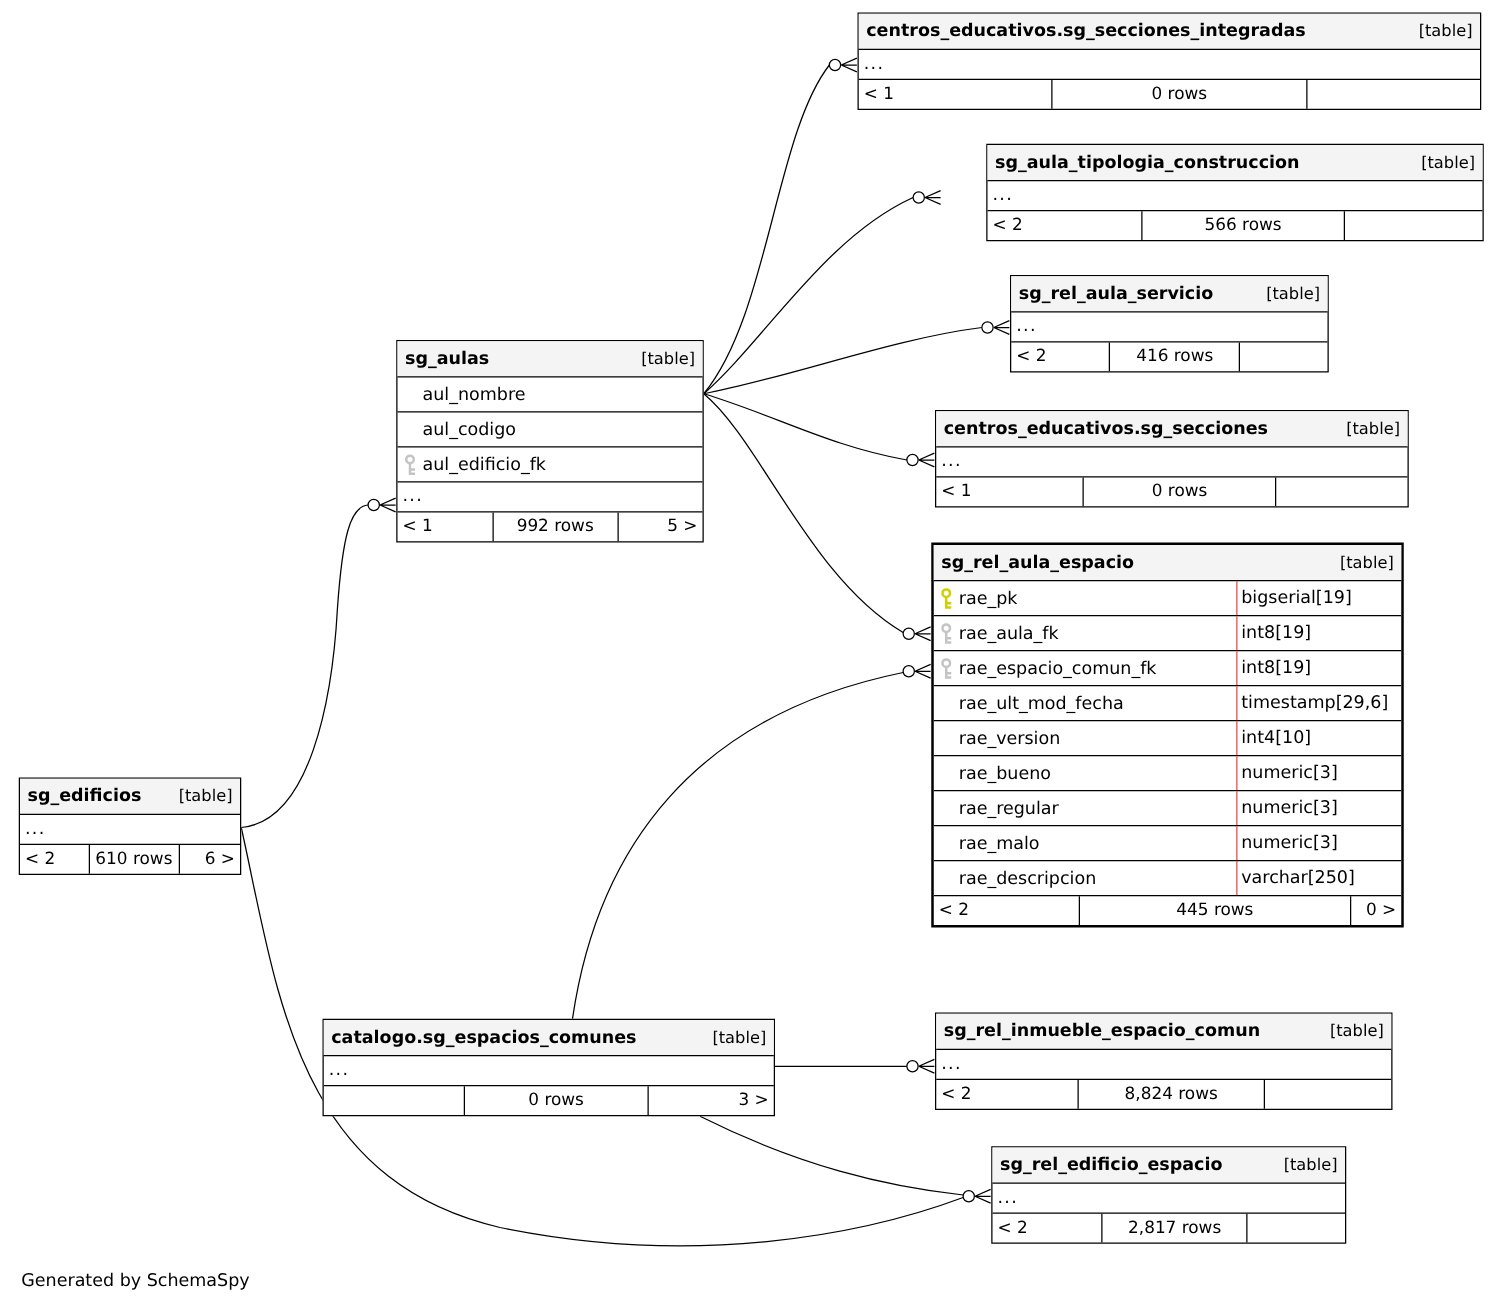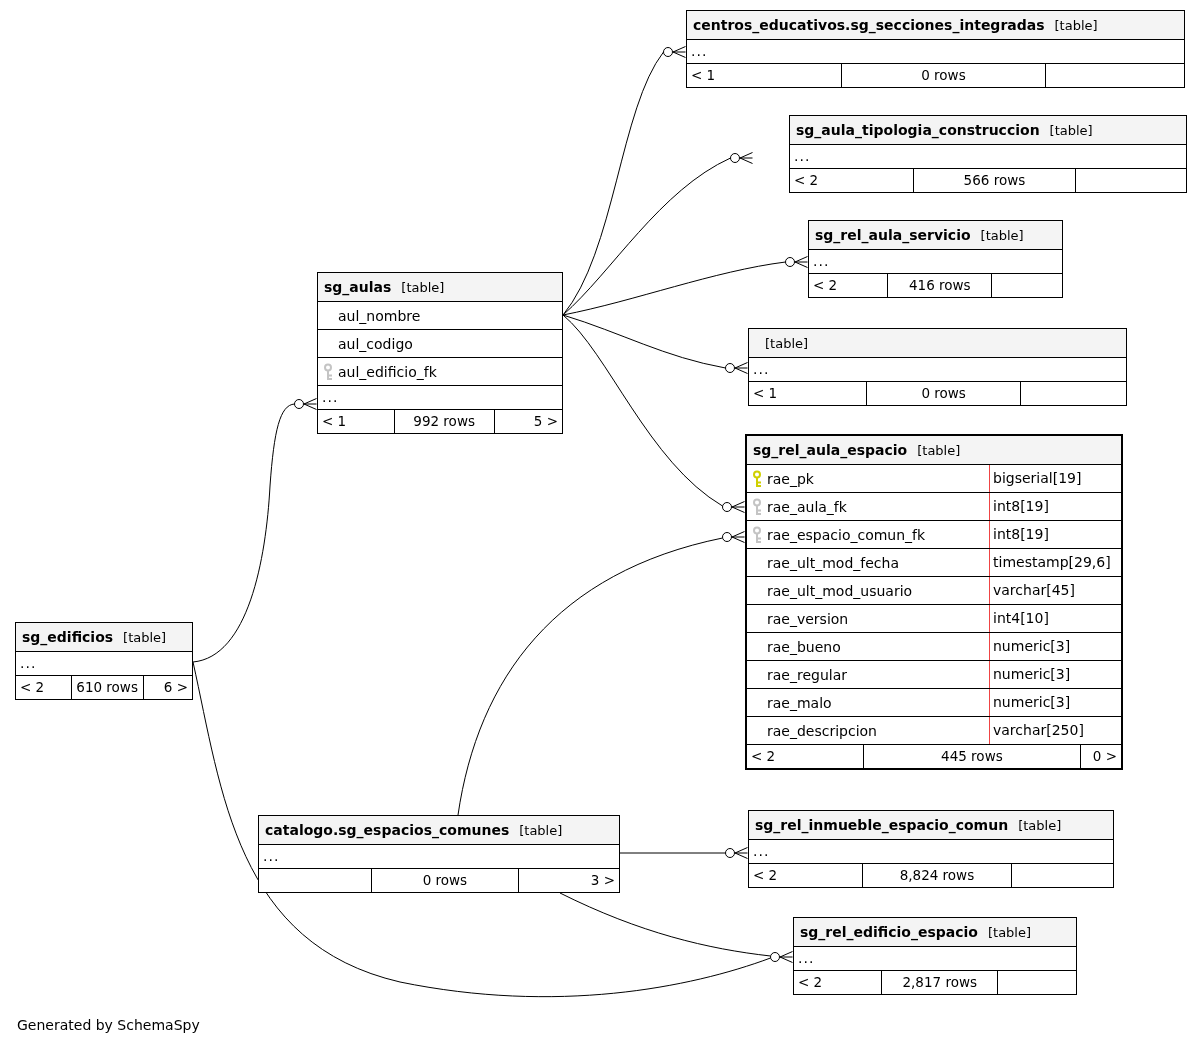--- a/index.html
+++ b/index.html
@@ -4,21 +4,21 @@
 <style>
   html,body{margin:0;padding:0}
   body{
     width:1200px;height:1049px;background:#fff;position:relative;overflow:hidden;
     font-family:"DejaVu Sans","Liberation Sans",sans-serif;color:#000;
   }
   *{box-sizing:border-box}
   svg.wires{position:absolute;top:0;left:0;z-index:1}
   .tbl{position:absolute;z-index:2;background:#fff;border:1px solid #000;font-size:14px}
   .tbl.focal{border-width:2px}
-  .hdr{height:28px;line-height:27px;background:#f4f4f4;display:flex;
+  .hdr{height:28px;line-height:27px;background:#f4f4f4;display:flex;justify-content:space-between;
        align-items:center;padding:0 6px;white-space:nowrap}
   .t{font-weight:bold}
   .tag{font-size:13px;font-weight:normal;margin-left:10px}
   .row{border-top:1px solid #000}
   .ell{height:24px;line-height:22px;padding:0 4px;letter-spacing:1px}
   .colrow{height:28px;display:flex;align-items:center}
   .keyslot{width:20px;flex:none;display:flex;align-items:center;justify-content:center}
   .cname{flex:1;white-space:nowrap;overflow:hidden}
   .ctype{width:132px;flex:none;align-self:stretch;border-left:1px solid #ef4444;
          line-height:27px;padding-left:3px;white-space:nowrap}
@@ -119,20 +119,21 @@
   <div class="row ell">...</div>
   <div class="ftr">
     <span class="fl">&lt; 2</span>
     <span class="fc">416 rows</span>
     <span class="fr"></span>
   </div>
 </div>
 
 <div class="tbl" style="left:748px;top:328px;width:379px">
   <div class="hdr">
+    <span class="t">centros_educativos.sg_secciones</span>
     <span class="tag">[table]</span>
   </div>
   <div class="row ell">...</div>
   <div class="ftr">
     <span class="fl">&lt; 1</span>
     <span class="fc">0 rows</span>
     <span class="fr"></span>
   </div>
 </div>
 
@@ -177,25 +178,20 @@
     <span class="cname">rae_espacio_comun_fk</span>
     <span class="ctype">int8[19]</span>
   </div>
   <div class="row colrow">
     <span class="keyslot"></span>
     <span class="cname">rae_ult_mod_fecha</span>
     <span class="ctype">timestamp[29,6]</span>
   </div>
   <div class="row colrow">
     <span class="keyslot"></span>
-    <span class="cname">rae_ult_mod_usuario</span>
-    <span class="ctype">varchar[45]</span>
-  </div>
-  <div class="row colrow">
-    <span class="keyslot"></span>
     <span class="cname">rae_version</span>
     <span class="ctype">int4[10]</span>
   </div>
   <div class="row colrow">
     <span class="keyslot"></span>
     <span class="cname">rae_bueno</span>
     <span class="ctype">numeric[3]</span>
   </div>
   <div class="row colrow">
     <span class="keyslot"></span>

